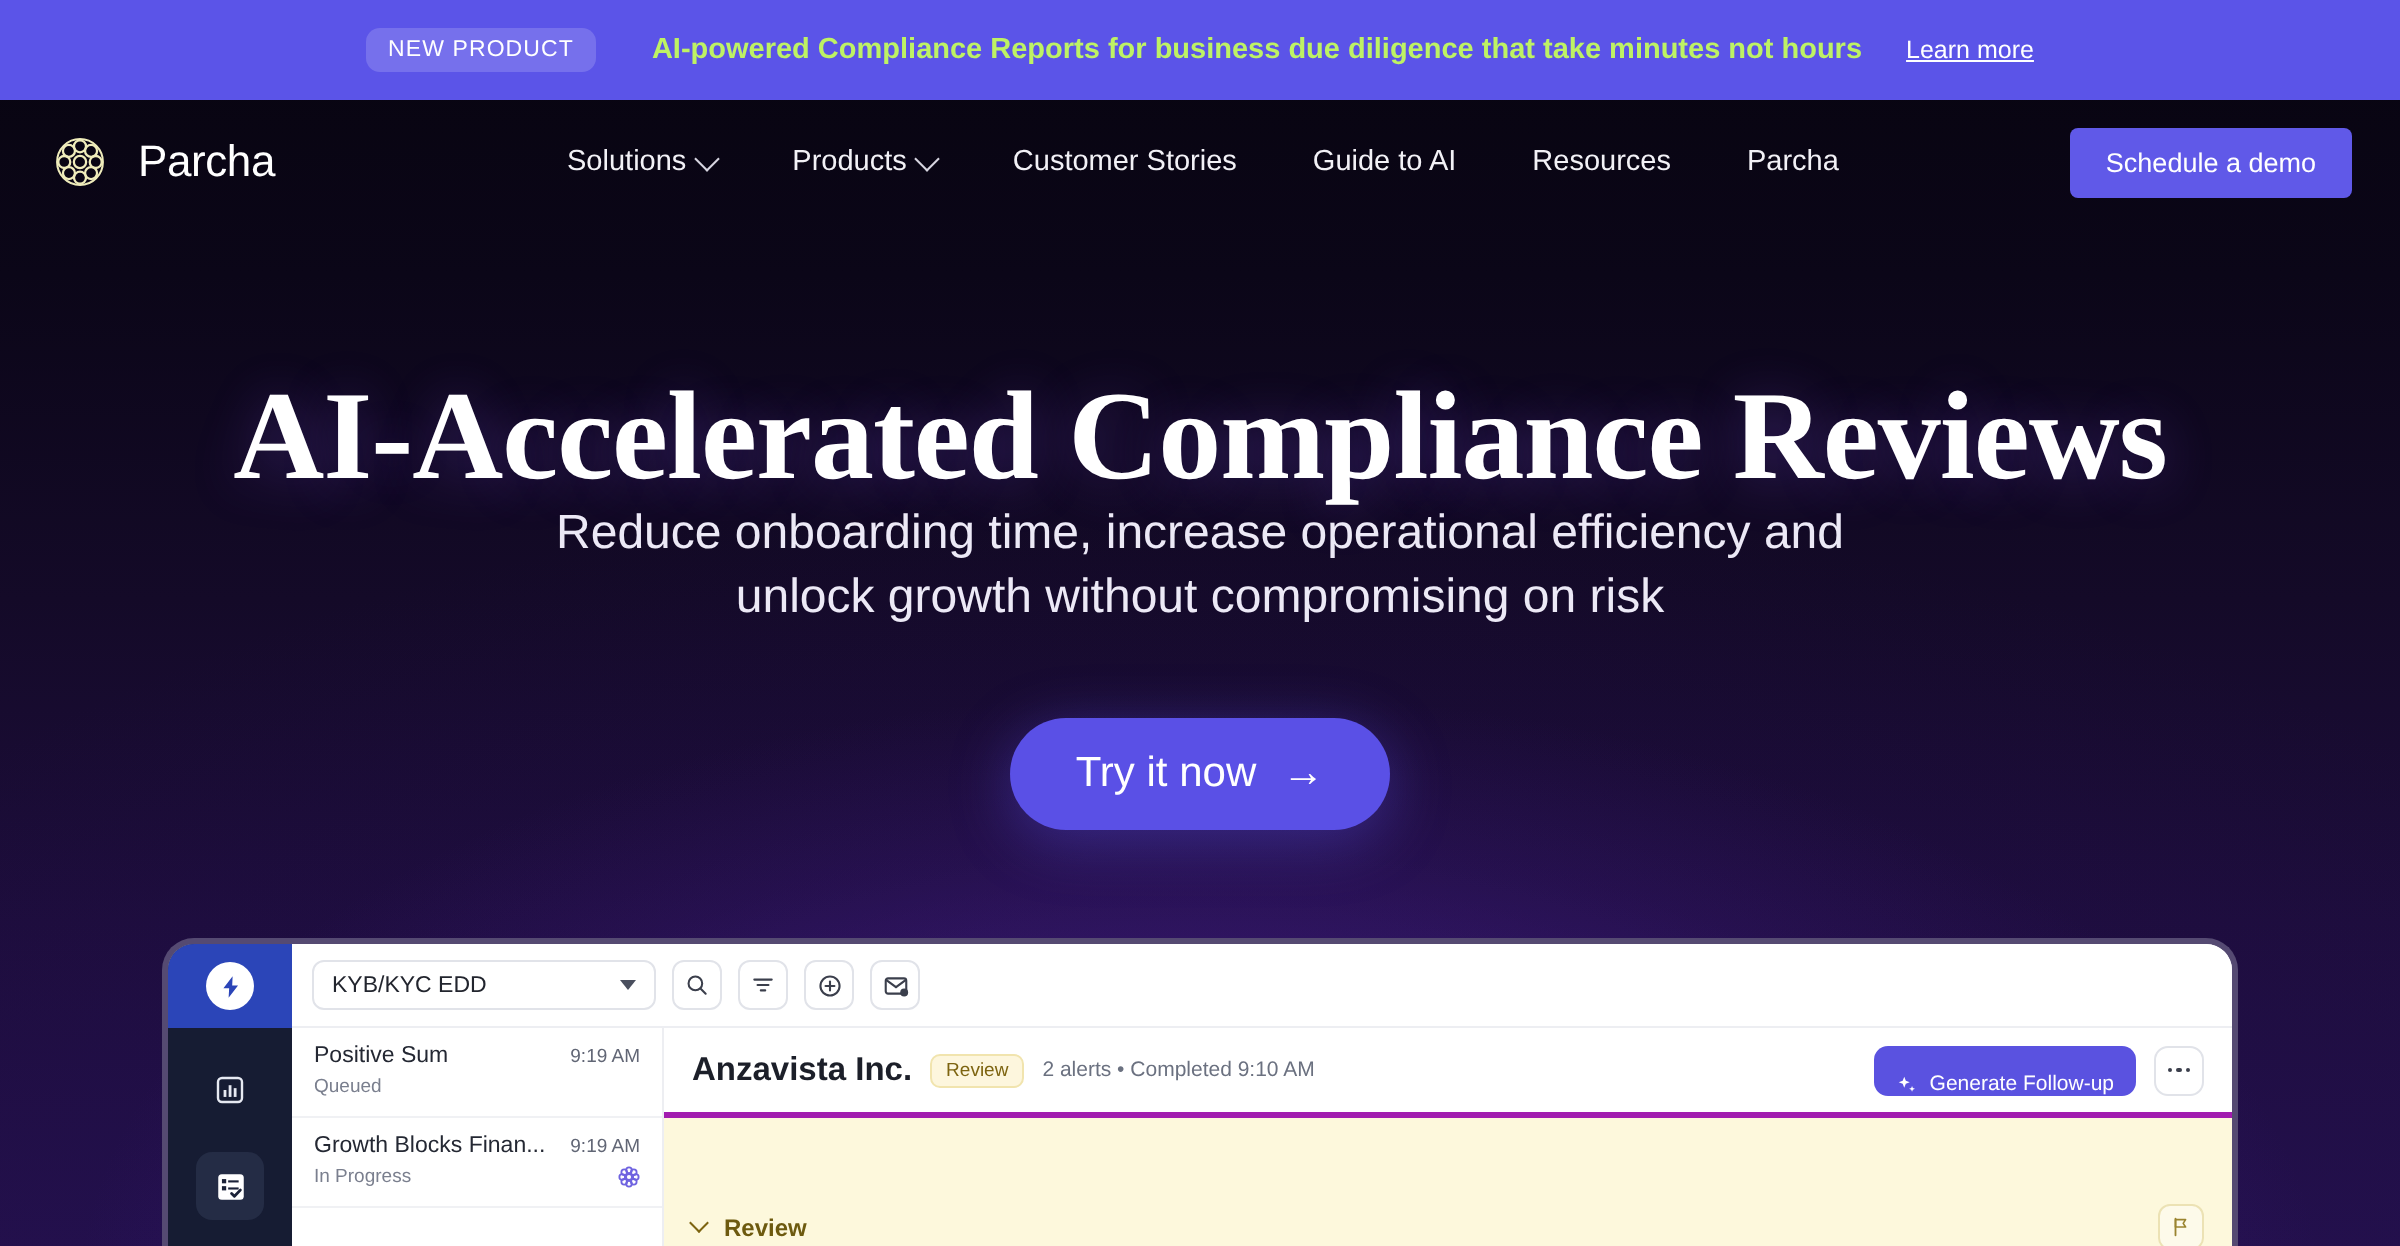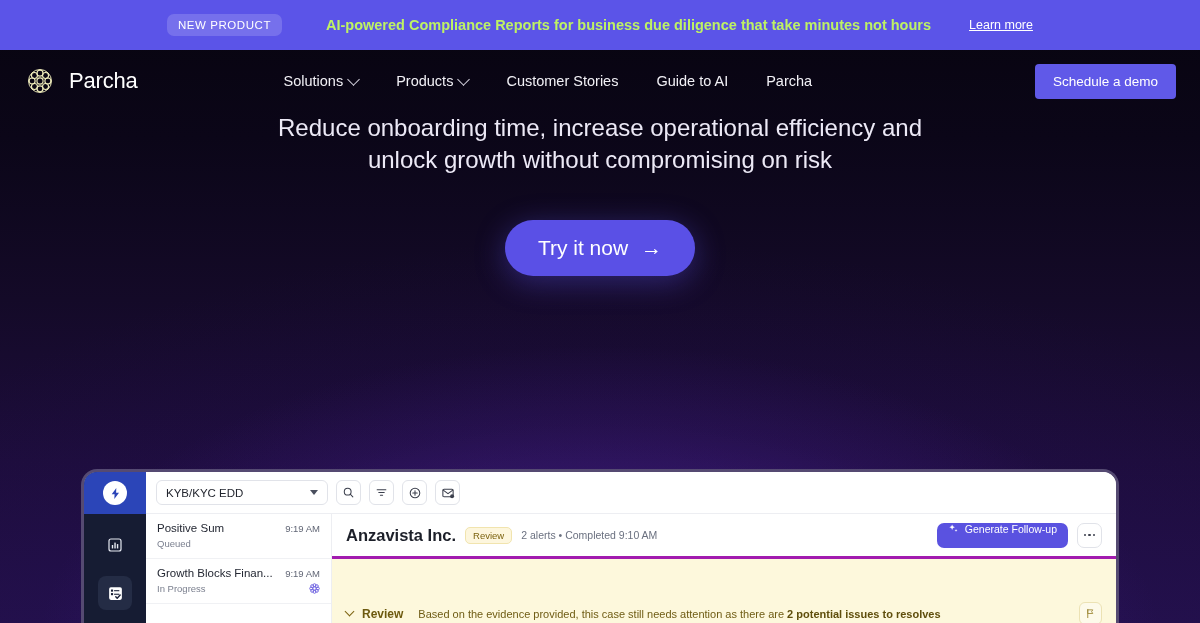--- a/index.html
+++ b/index.html
@@ -20,21 +20,21 @@
   }
 
   
   .banner {
     position: relative;
     height: 50px;
     background: #5b54e8;
     display: flex;
     align-items: center;
     justify-content: center;
-    gap: 16px;
+    gap: 0;
     z-index: 5;
   }
   .banner-badge {
     background: rgba(255,255,255,0.17);
     color: #ffffff;
     font-size: 11.5px;
     letter-spacing: 0.55px;
     padding: 5px 11px;
     border-radius: 7px;
     white-space: nowrap;
@@ -278,21 +278,21 @@
     margin-left: auto;
     background: #5a52e0;
     color: #ffffff;
     border: none;
     border-radius: 7px;
     height: 25px;
     padding: 0 11px;
     font-size: 10.5px;
     font-family: inherit;
     display: flex;
-    align-items: flex-start;
+    align-items: flex-end;
     gap: 6px;
     cursor: pointer;
     white-space: nowrap;
   }
   .dots-btn {
     width: 25px; height: 25px;
     border: 1px solid #e1e3e9;
     border-radius: 7px;
     background: #fff;
     display: flex; align-items: center; justify-content: center;
@@ -373,28 +373,32 @@
         <span>Products</span>
         <span class="chev"></span>
       </div>
       <div class="nav-item">
         <span>Customer Stories</span>
       </div>
       <div class="nav-item">
         <span>Guide to AI</span>
       </div>
       <div class="nav-item">
+        <span>Resources</span>
+      </div>
+      <div class="nav-item">
         <span>Parcha</span>
       </div>
     </div>
 
     <button class="nav-cta">Schedule a demo</button>
   </div>
 
   <div class="hero">
+    <h1 class="hero-title">AI-Accelerated Compliance Reviews</h1>
     <p class="hero-sub">
       <span>Reduce onboarding time, increase operational efficiency and</span><br>
       <span>unlock growth without compromising on risk</span>
     </p>
     <button class="hero-btn">
       <span>Try it now</span>
       <span>→</span>
     </button>
   </div>
 
@@ -515,21 +519,20 @@
             <div class="dots-btn">
               <span class="dot"></span>
               <span class="dot"></span>
               <span class="dot"></span>
             </div>
           </div>
 
           <div class="review-bar">
             <span class="rev-chev"></span>
             <span class="rev-label">Review</span>
-            <span class="rev-text"><span>Based on the evidence provided, this case still needs attention as there are</span> <b>2 potential issues to resolves</b></span>
             <div class="flag-btn">
               <svg width="11" height="11" viewBox="0 0 24 24">
                 <path d="M6 3v18" stroke="#9a8430" stroke-width="2" stroke-linecap="round" fill="none"></path>
                 <path d="M6 4h11l-2.6 4L17 12H6z" fill="none" stroke="#9a8430" stroke-width="1.8" stroke-linejoin="round"></path>
               </svg>
             </div>
           </div>
         </div>
 
       </div>

